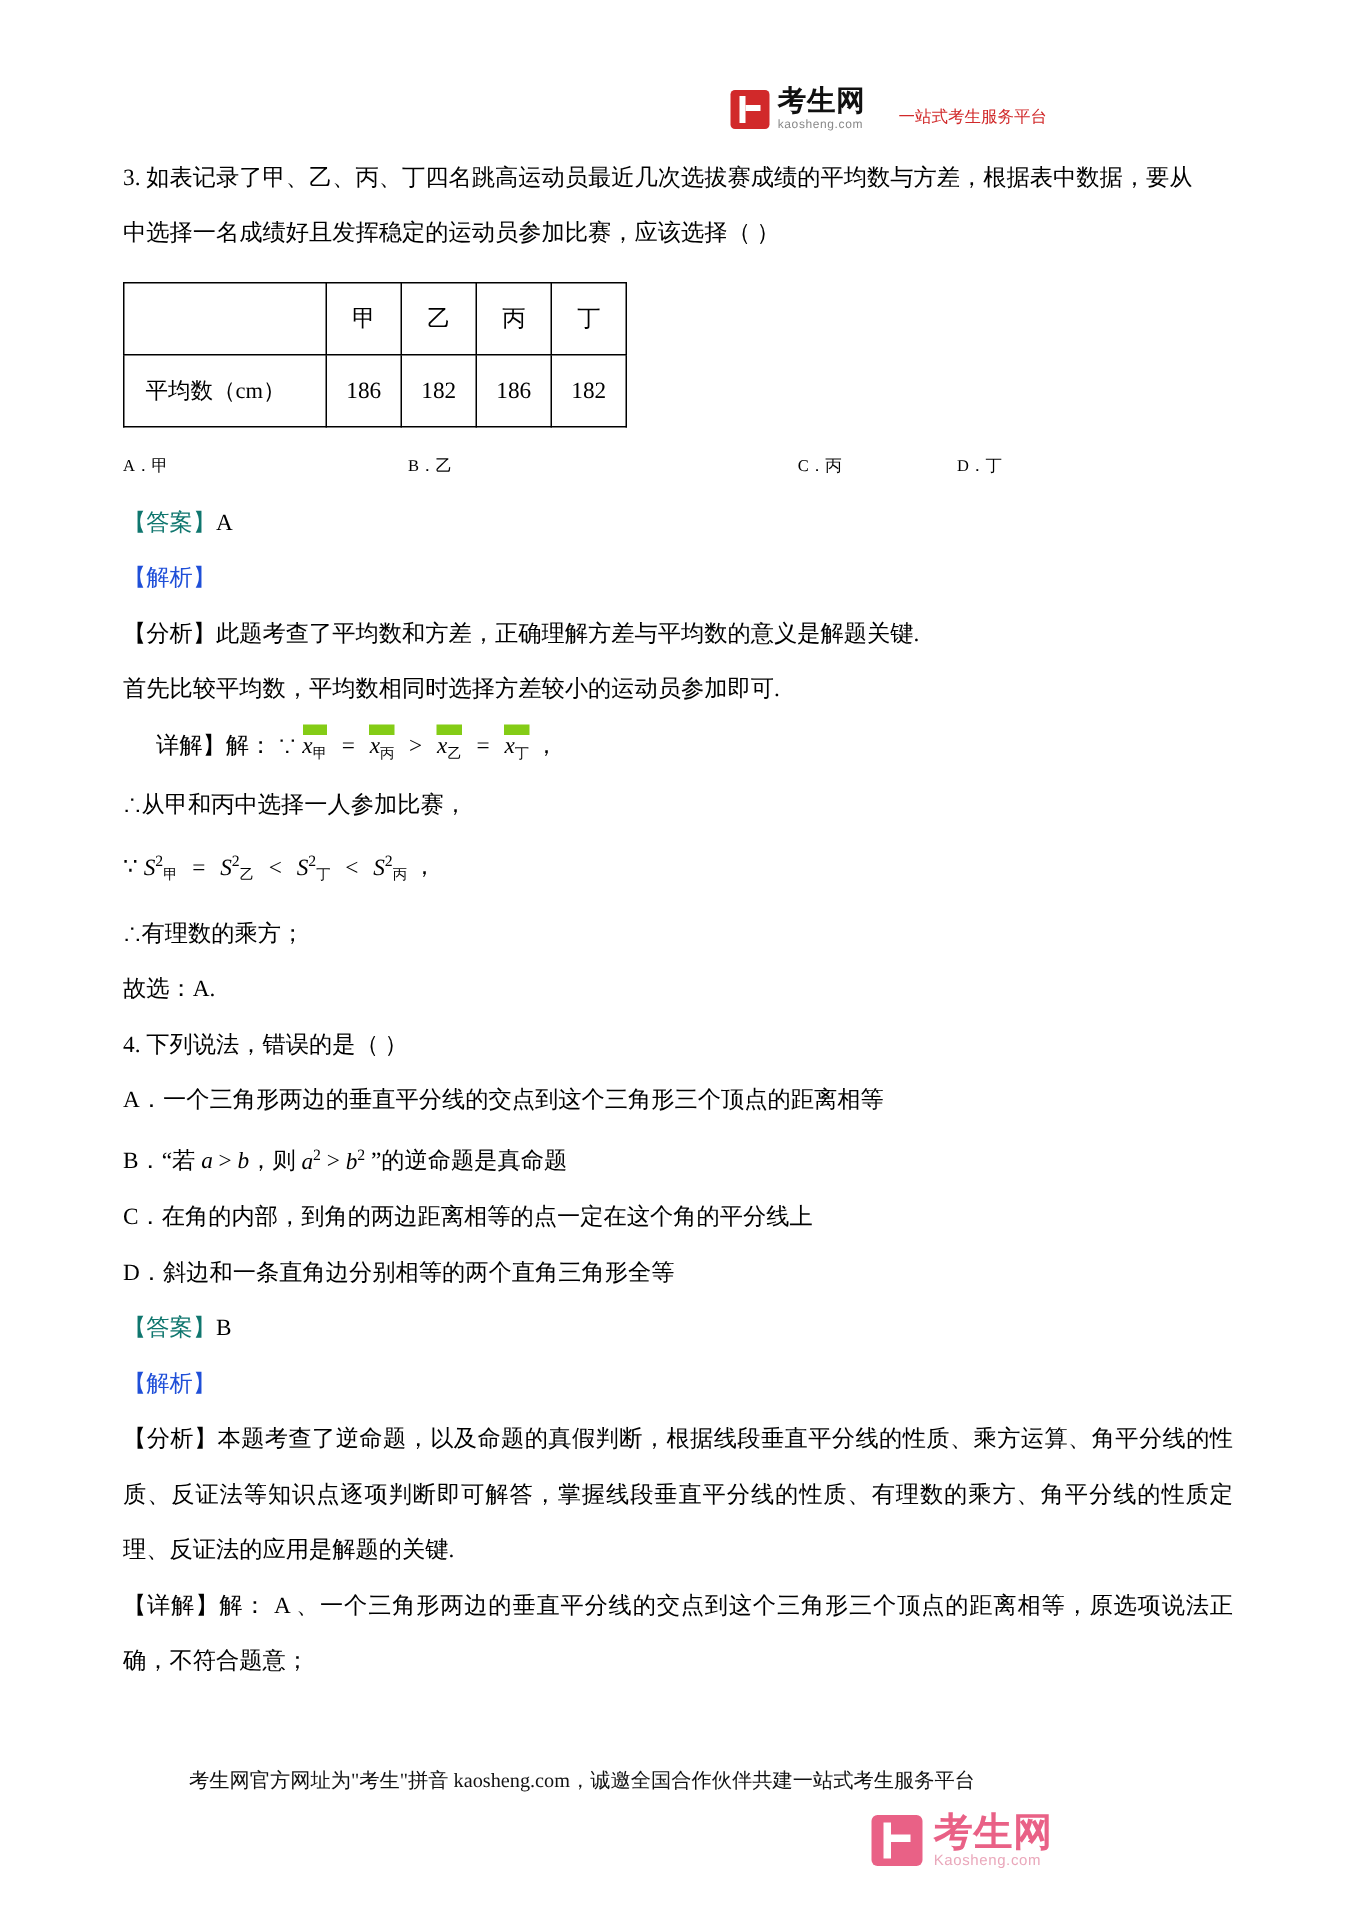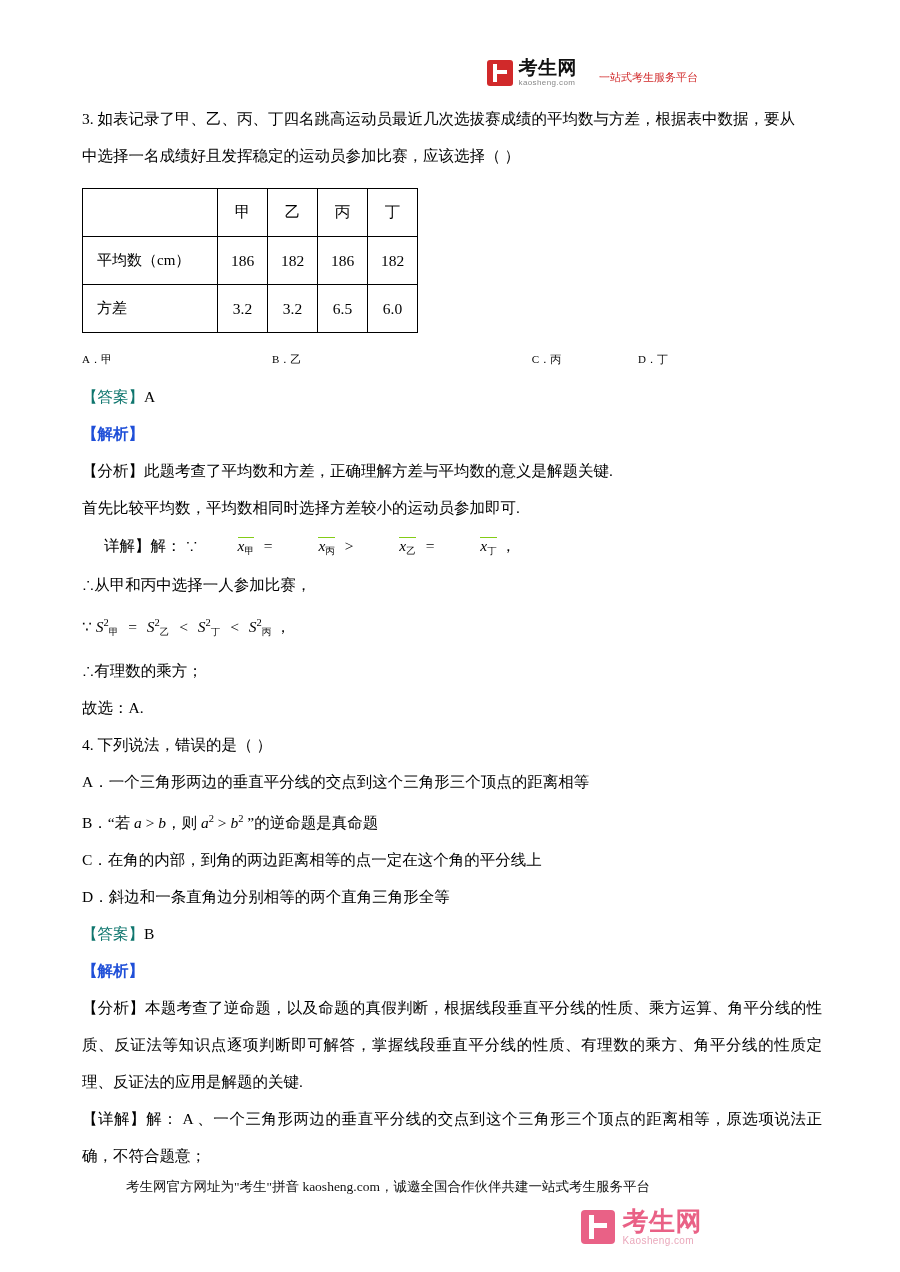--- a/index.html
+++ b/index.html
@@ -85,21 +85,21 @@
   p.line {
     margin: 0 0 0 0;
     font-size: 15.5px;
     line-height: 37px;
     white-space: nowrap;
   }
   p.wrap {
     white-space: normal;
     text-align: justify;
   }
-  .blue { color: #1f4fd8; font-weight: bold; }
+  .blue { color: #1f4fd8; }
   .blue-label { color: #0f766e; }
 
   
   .options {
     display: flex;
     font-size: 11px;
     line-height: 37px;
     margin-top: 8px;
   }
   .options > span { display: inline-block; }
@@ -146,25 +146,24 @@
     font-size: 9.5px;
     vertical-align: -0.35em;
     font-style: normal;
   }
   .sup {
     font-size: 10.5px;
     vertical-align: 0.55em;
     font-style: normal;
   }
   .ovl {
-    border-top: 1px solid #84cc16;
+    border-top: 7px solid #84cc16;
     padding-top: 0px;
     display: inline-block;
     line-height: 1.05;
-    margin-left: 36px;
   }
   .op { padding: 0 6px; }
   .indent-1 { padding-left: 22px; }
 
   
   .footer-note {
     position: absolute;
     left: 0;
     right: 0;
     top: 1178px;
@@ -219,27 +218,20 @@
         <td class="col-name">丙</td>
         <td class="col-name">丁</td>
       </tr>
       <tr>
         <td class="row-label">平均数（cm）</td>
         <td class="val-big">186</td>
         <td class="val-mid">182</td>
         <td class="val-mid">186</td>
         <td class="val-mid">182</td>
       </tr>
-      <tr>
-        <td class="row-label">方差</td>
-        <td class="val-big">3.2</td>
-        <td class="val-big">3.2</td>
-        <td class="val-small">6.5</td>
-        <td class="val-small">6.0</td>
-      </tr>
     </tbody>
       </table>
 
     <div class="options">
       <span class="opt-a">A．甲</span>
       <span class="opt-b">B．乙</span>
       <span class="opt-c">C．丙</span>
       <span>D．丁</span>
     </div>
 

